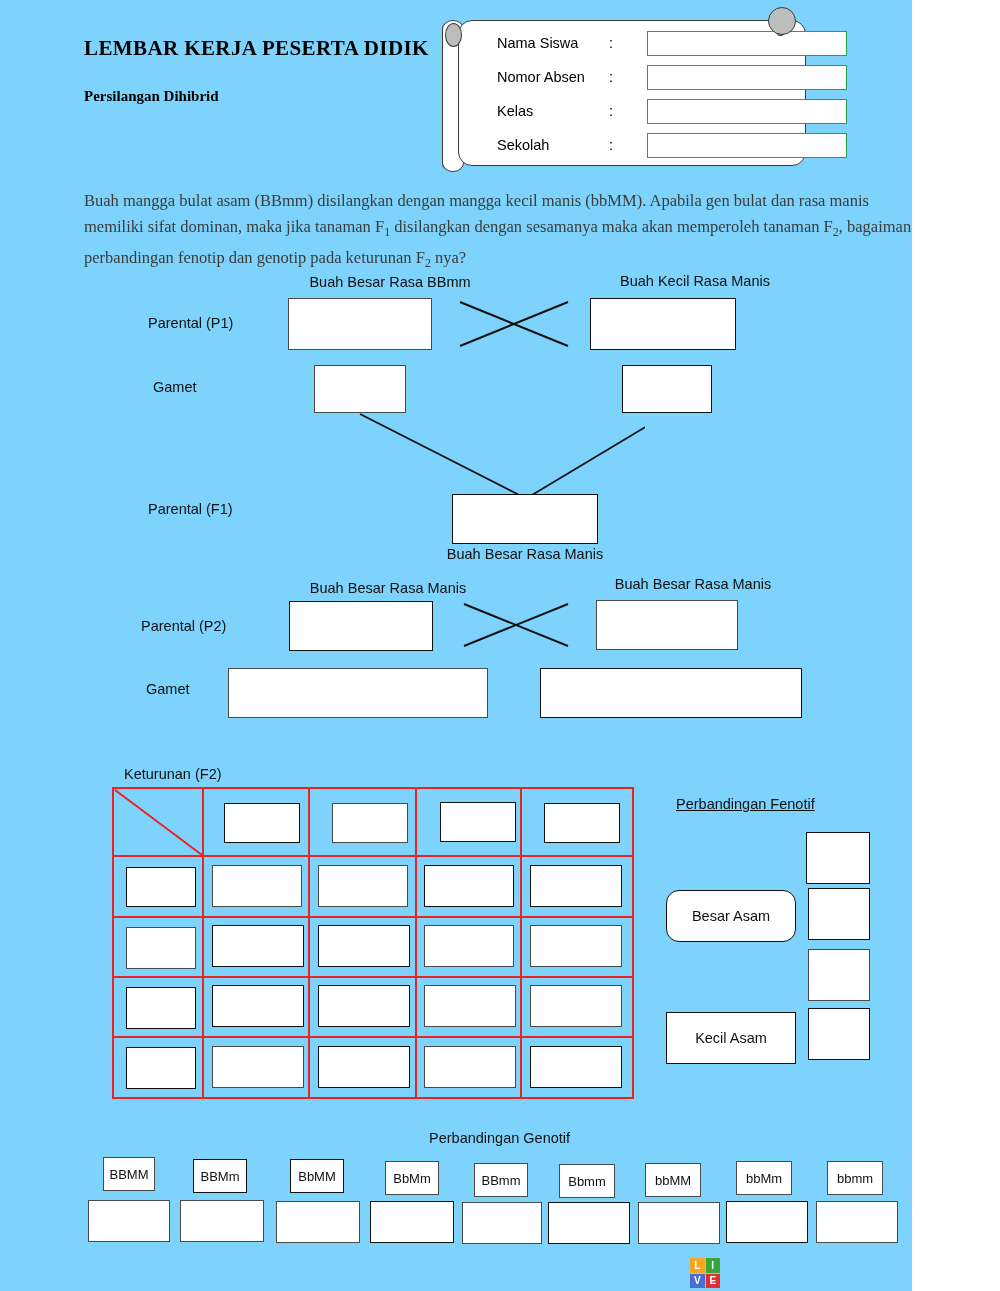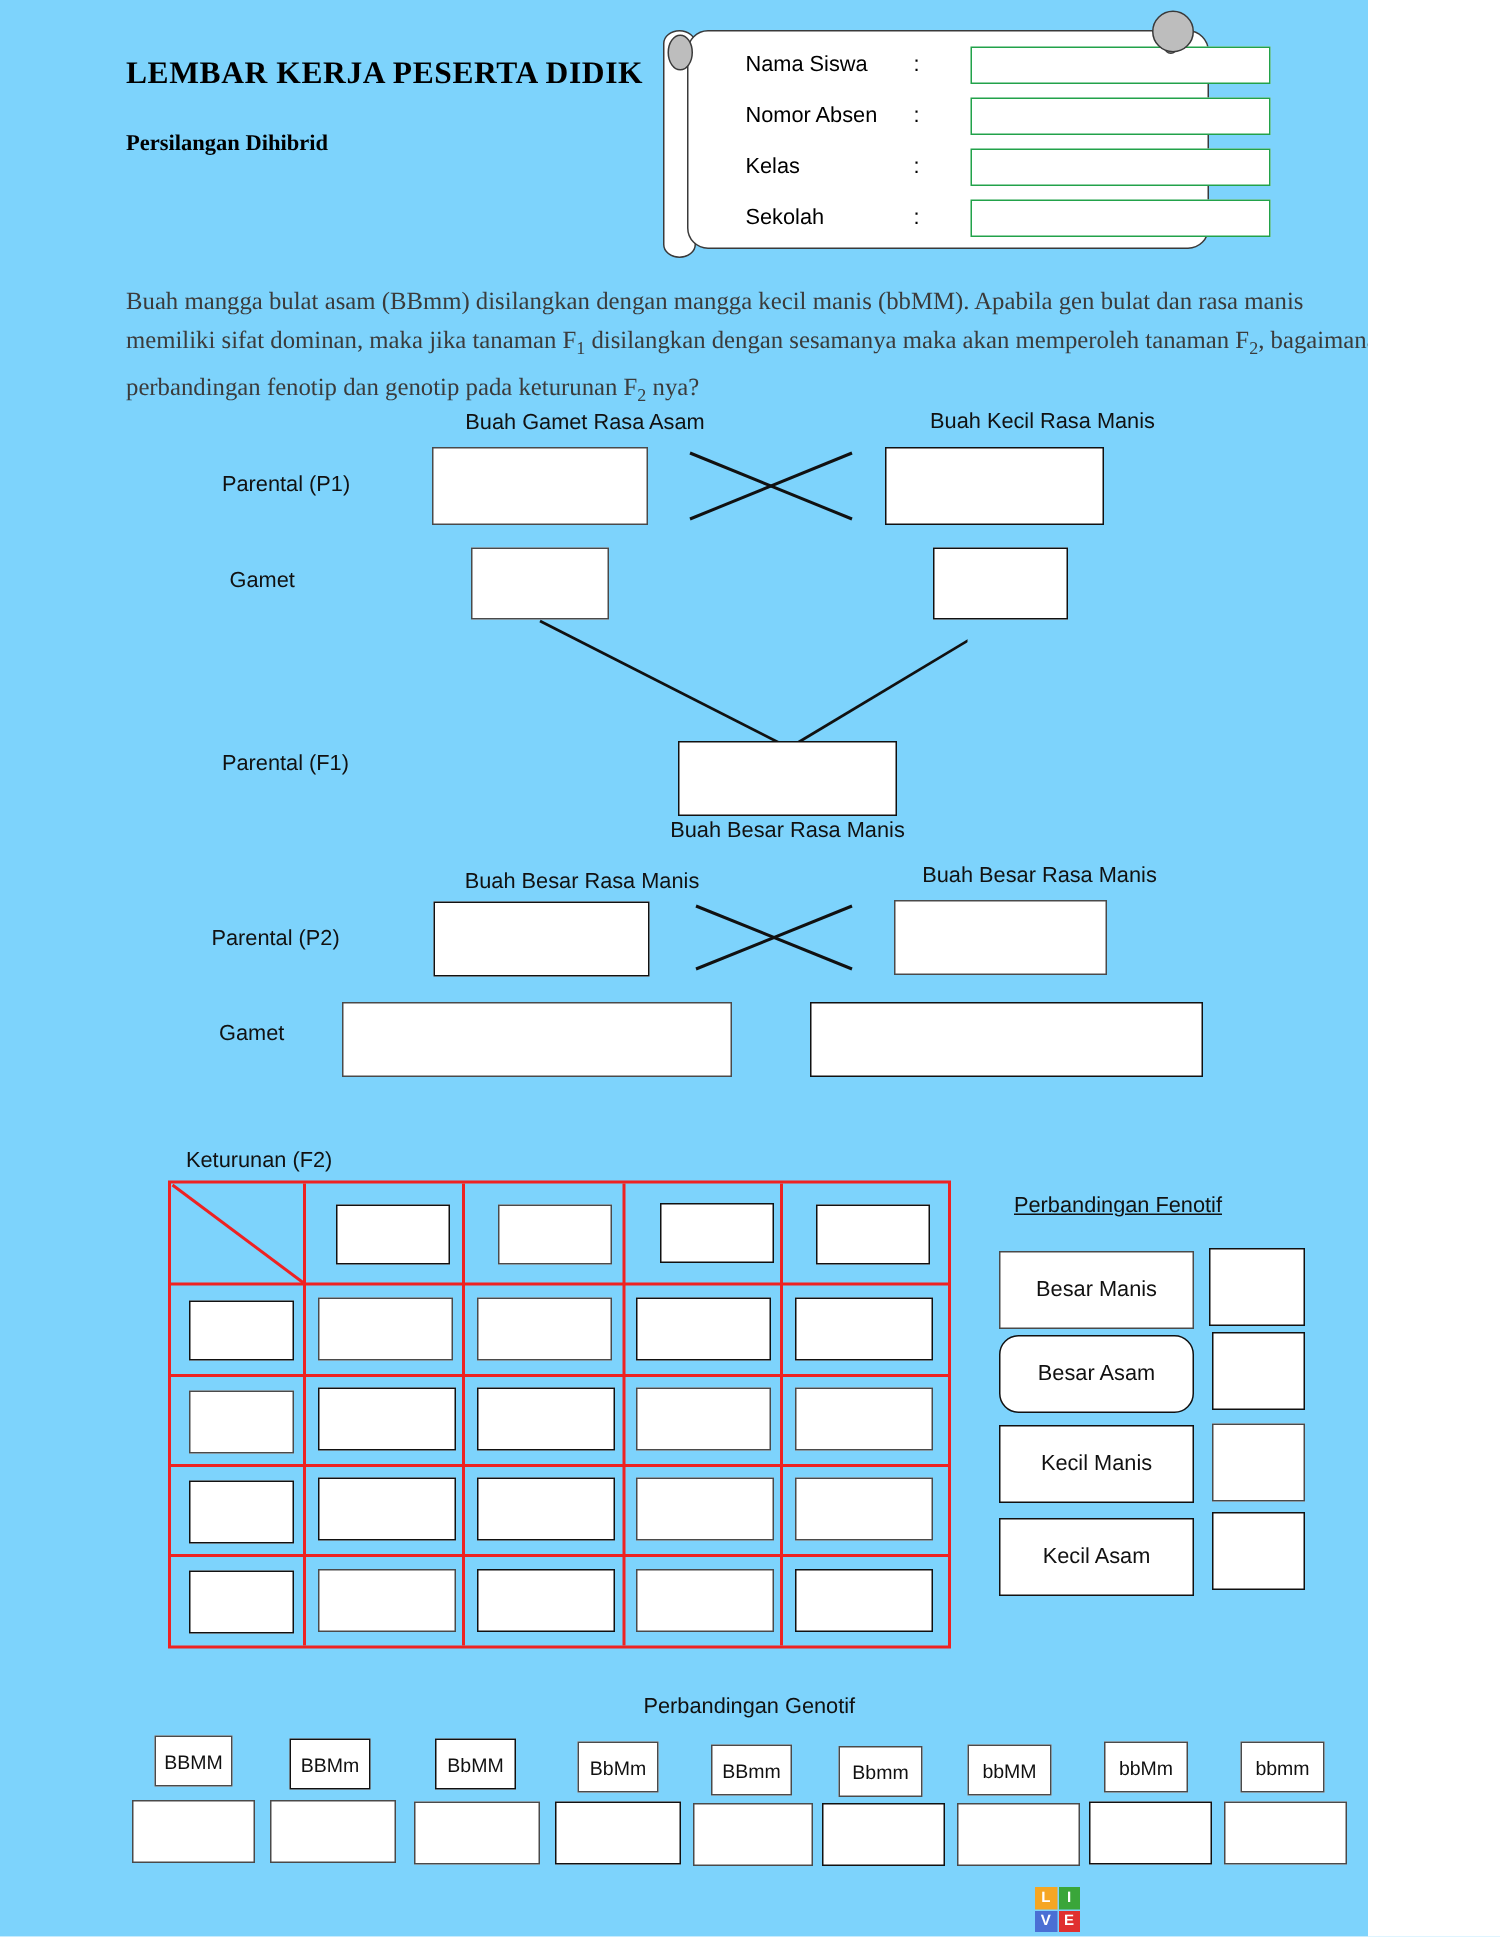--- a/index.html
+++ b/index.html
@@ -200,21 +200,21 @@
     </div>
     <div class="scroll-knob-left"></div>
     <div class="scroll-knob-tab"></div>
     <div class="scroll-knob-right"></div>
   </div>
 
   <div class="abs question">
     <span>Buah mangga bulat asam (BBmm) disilangkan dengan mangga kecil manis (bbMM). Apabila gen bulat dan rasa manis memiliki sifat dominan, maka jika tanaman F</span><sub>1</sub><span> disilangkan dengan sesamanya maka akan memperoleh tanaman F</span><sub>2</sub><span>, bagaimana perbandingan fenotip dan genotip pada keturunan F</span><sub>2</sub><span> nya?</span>
   </div>
 
-  <div class="abs lbl lbl-c" style="left:260px; top:274px; width:260px;">Buah Gamet Rasa Asam</div>
+  <div class="abs lbl lbl-c" style="left:260px; top:274px; width:260px;">Buah Besar Rasa BBmm</div>
   <div class="abs lbl lbl-c" style="left:560px; top:273px; width:270px;">Buah Kecil Rasa Manis</div>
 
   <div class="abs lbl" style="left:148px; top:315px;">Parental (P1)</div>
   <input class="abs ansbox" type="text" style="left: 288px; top: 298px; width: 144px; height: 52px;">
   <input class="abs ansbox heavy" type="text" style="left: 590px; top: 298px; width: 146px; height: 52px;">
 
   <svg class="abs" style="left:458px; top:300px;" width="112" height="48">
     <line x1="2" y1="2" x2="110" y2="46" stroke="#111" stroke-width="2"></line>
     <line x1="2" y1="46" x2="110" y2="2" stroke="#111" stroke-width="2"></line>
   </svg>
@@ -291,33 +291,27 @@
 
     <input class="abs ansbox heavy" type="text" style="left: 12px; top: 258px; width: 70px; height: 42px;">
     <input class="abs ansbox" type="text" style="left: 98px; top: 257px; width: 92px; height: 42px;">
     <input class="abs ansbox heavy" type="text" style="left: 204px; top: 257px; width: 92px; height: 42px;">
     <input class="abs ansbox" type="text" style="left: 310px; top: 257px; width: 92px; height: 42px;">
     <input class="abs ansbox heavy" type="text" style="left: 416px; top: 257px; width: 92px; height: 42px;">
   </div>
 
   <div class="abs lbl" style="left:676px; top:796px;text-decoration:underline;">Perbandingan Fenotif</div>
 
-  <div class="abs ansbox" style="left:666px; top:834px; width:130px; height:52px; display:flex; align-items:center; justify-content:center;">
-    <span class="lbl">Besar Manis</span>
-  </div>
   <input class="abs ansbox heavy" type="text" style="left: 806px; top: 832px; width: 64px; height: 52px;">
 
   <div class="abs ansbox heavy" style="left:666px; top:890px; width:130px; height:52px; display:flex; align-items:center; justify-content:center;border-radius:13px;">
     <span class="lbl">Besar Asam</span>
   </div>
   <input class="abs ansbox heavy" type="text" style="left: 808px; top: 888px; width: 62px; height: 52px;">
 
-  <div class="abs ansbox heavy" style="left:666px; top:950px; width:130px; height:52px; display:flex; align-items:center; justify-content:center;">
-    <span class="lbl">Kecil Manis</span>
-  </div>
   <input class="abs ansbox" type="text" style="left: 808px; top: 949px; width: 62px; height: 52px;">
 
   <div class="abs ansbox heavy" style="left:666px; top:1012px; width:130px; height:52px; display:flex; align-items:center; justify-content:center;">
     <span class="lbl">Kecil Asam</span>
   </div>
   <input class="abs ansbox heavy" type="text" style="left: 808px; top: 1008px; width: 62px; height: 52px;">
 
   <div class="abs lbl" style="left:429px; top:1130px;">Perbandingan Genotif</div>
 
   <div class="abs ansbox" style="left:103px; top:1157px; width:52px; height:34px; display:flex; align-items:center; justify-content:center;">

